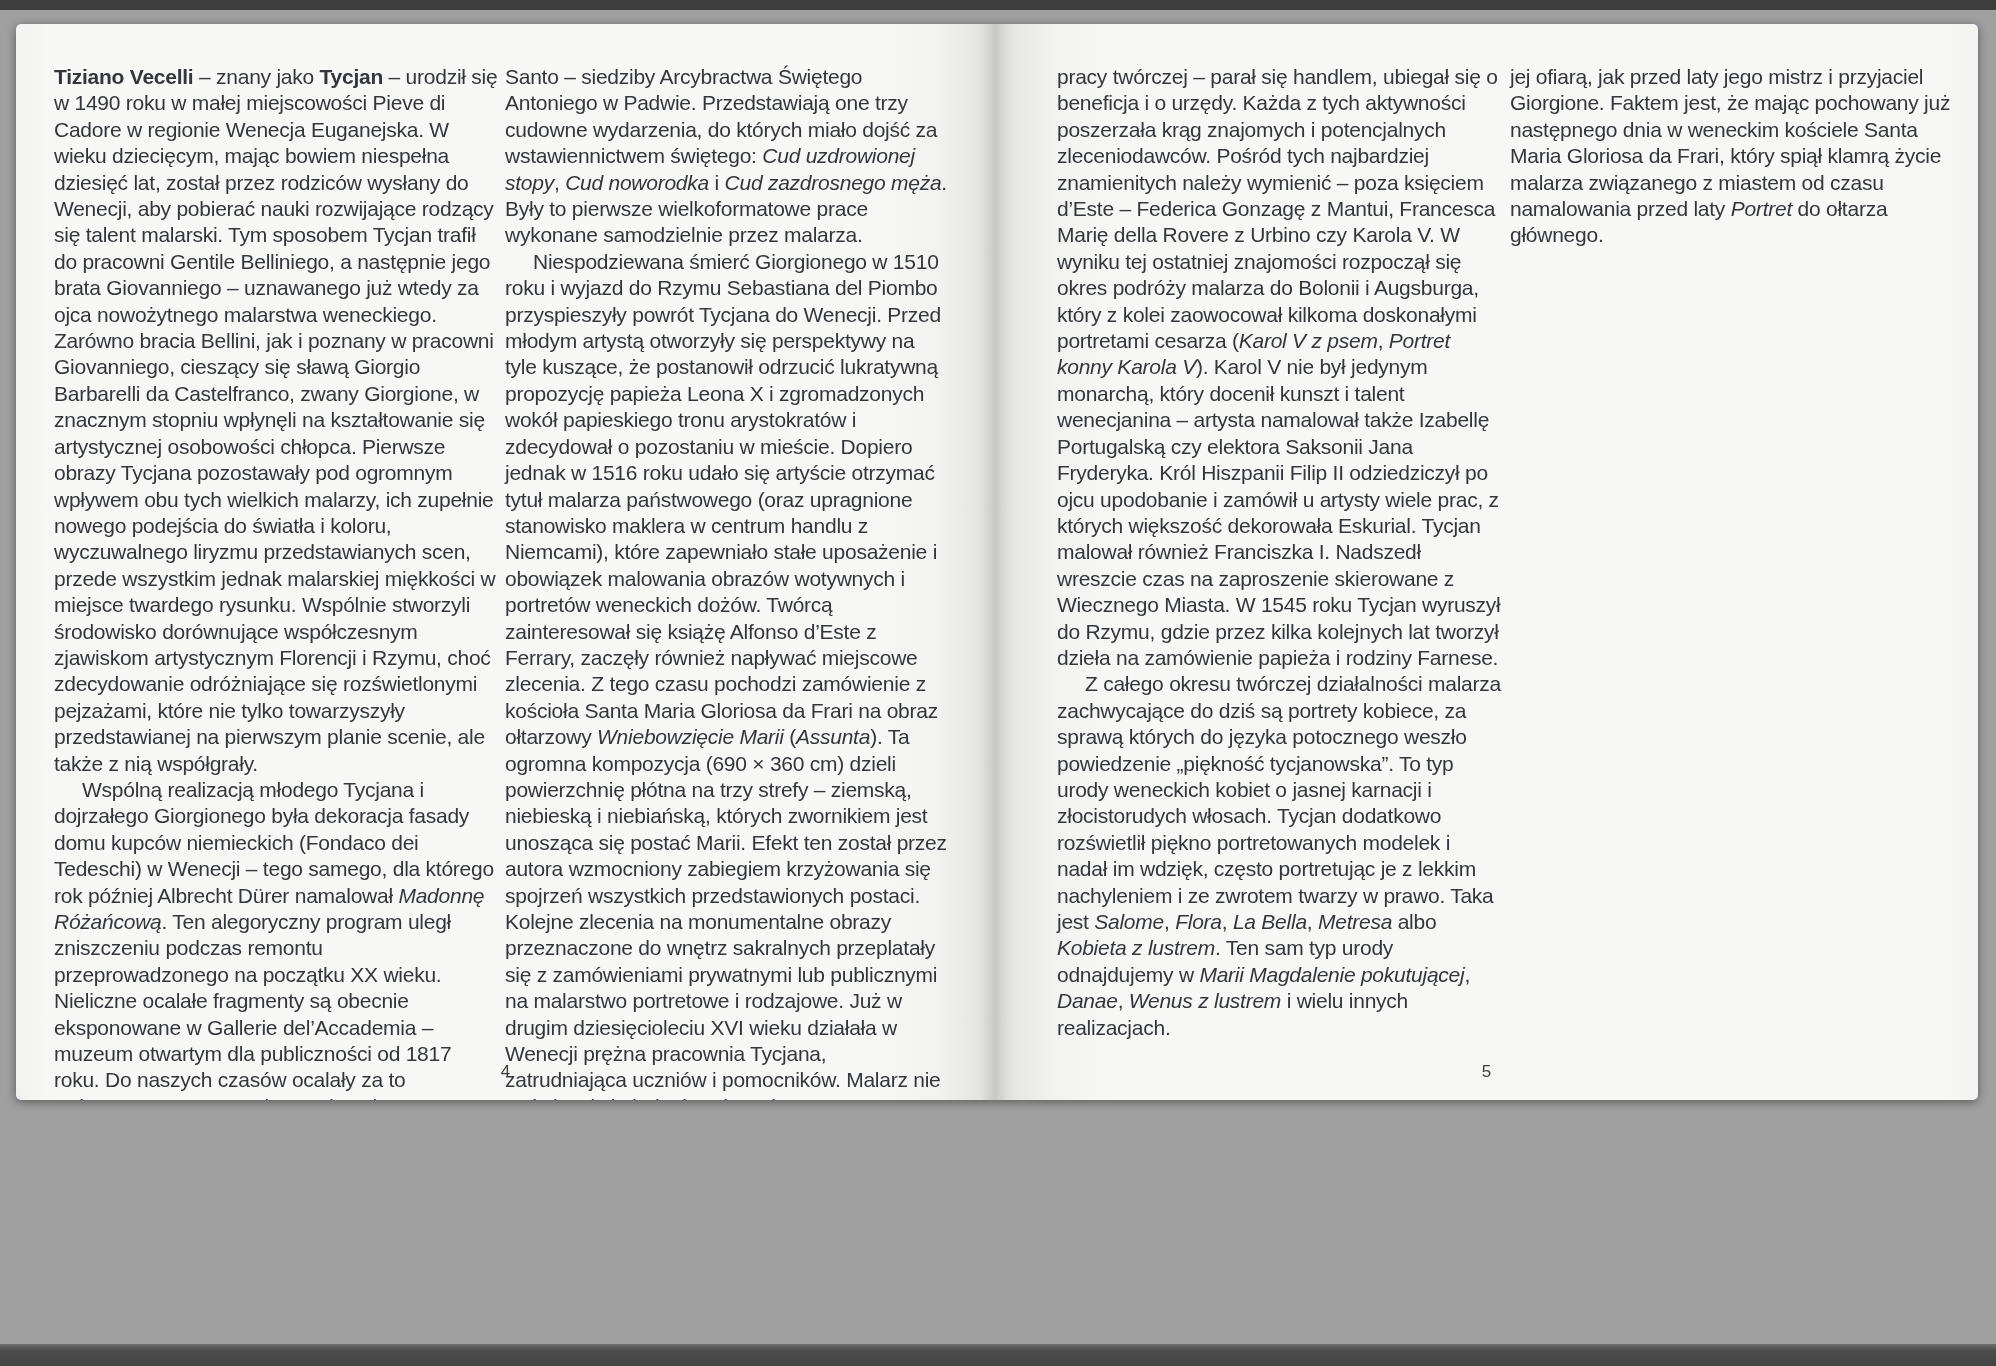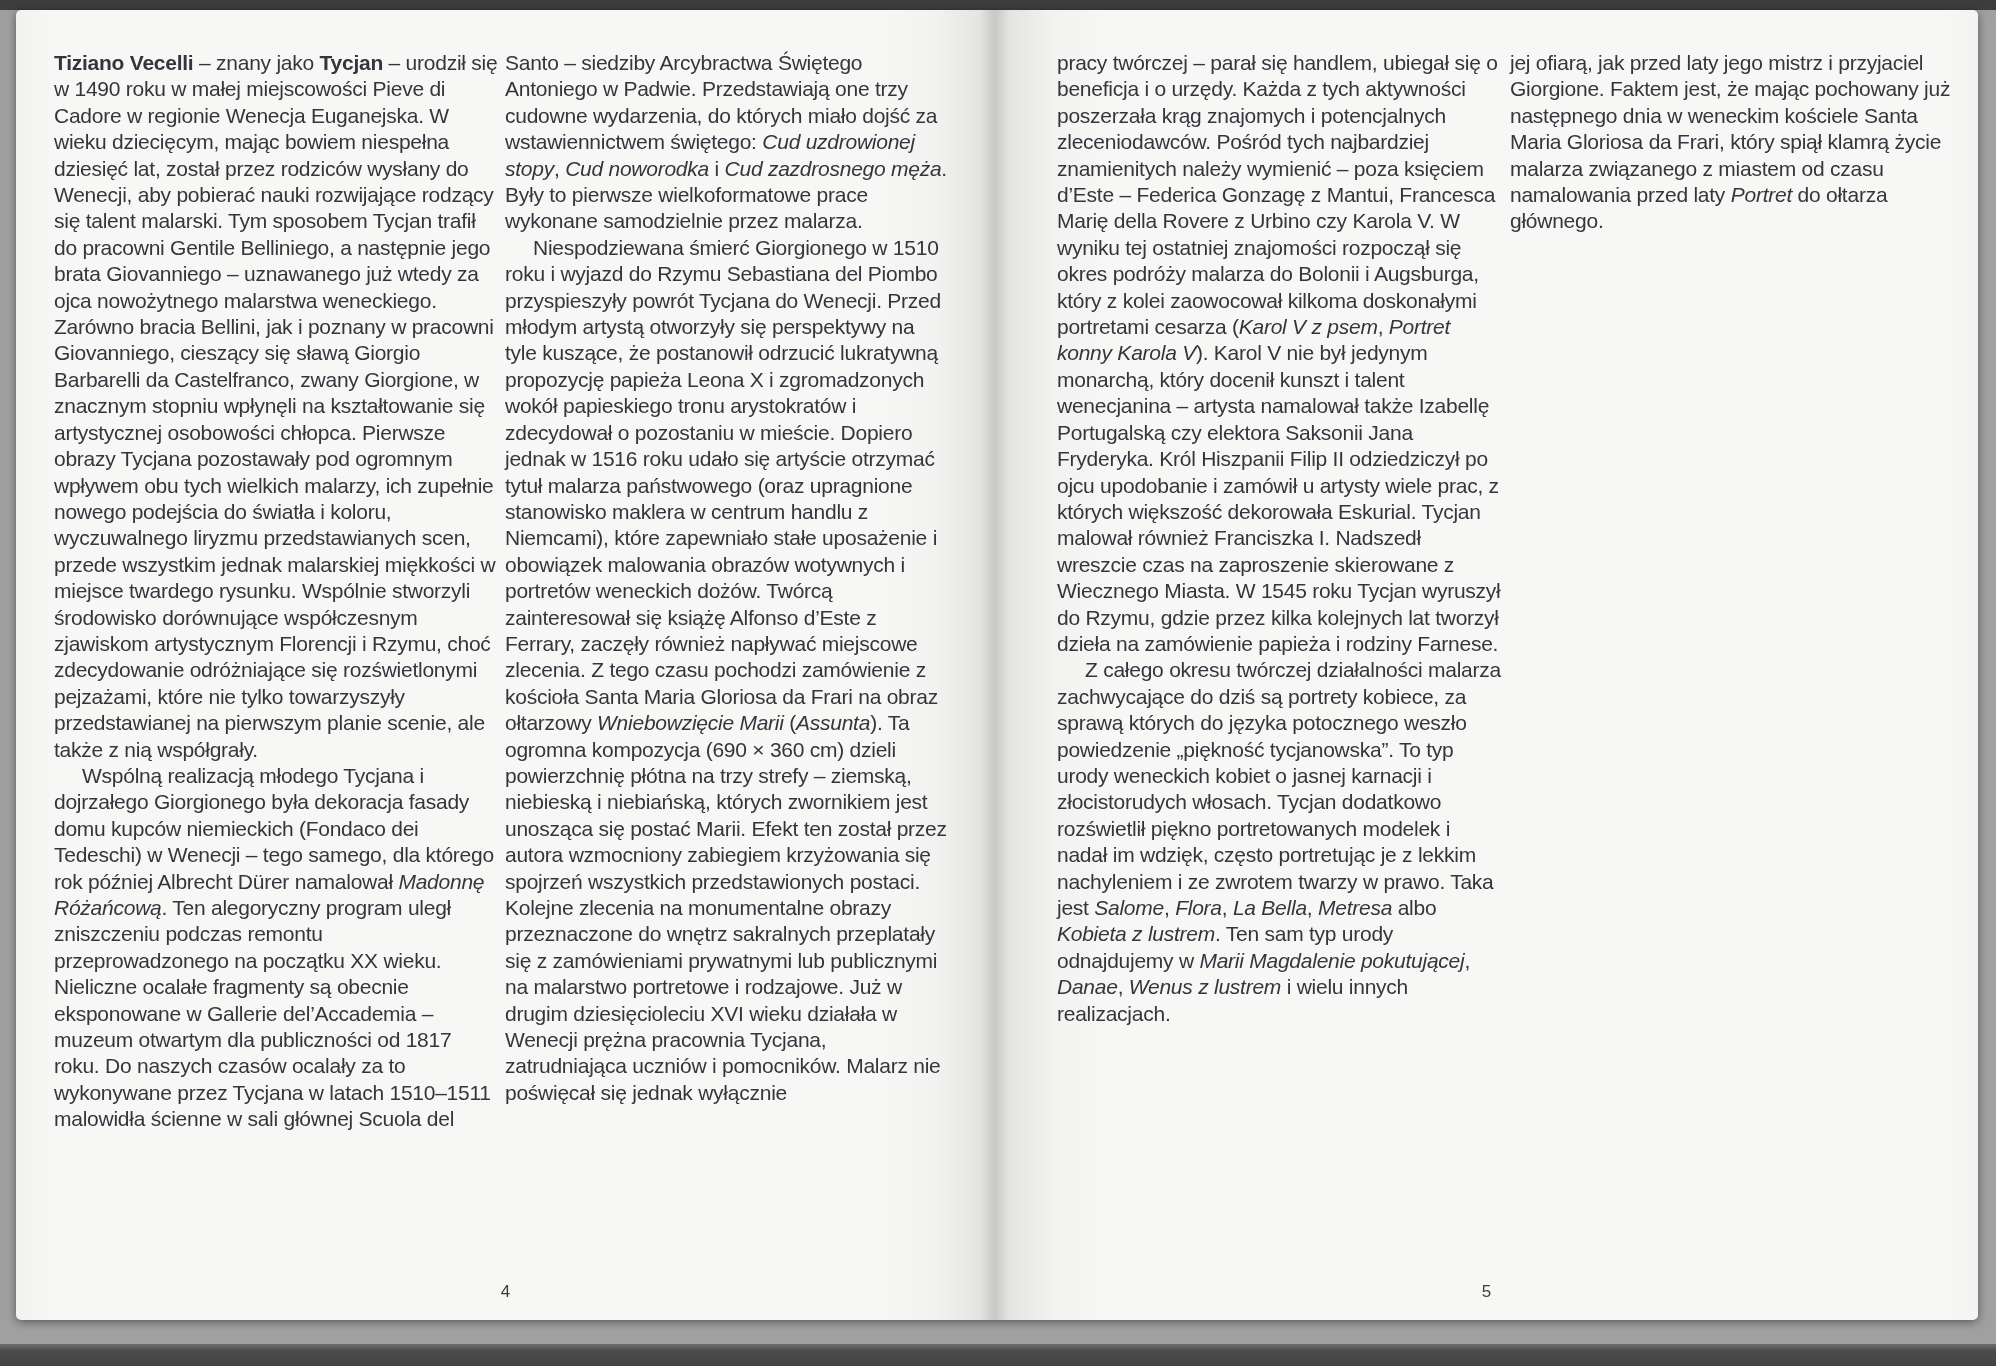--- a/index.html
+++ b/index.html
@@ -12,22 +12,22 @@
   .stage { position: absolute; inset: 0; }
   .strip-top {
     position: absolute; top: 0; left: 0; right: 0; height: 10px;
     background: #3d3d3d;
   }
   .strip-bottom {
     position: absolute; left: 0; right: 0; bottom: 0; height: 22px;
     background: linear-gradient(to bottom, #6e6e6e 0%, #4c4c4c 30%, #434343 100%);
   }
   .spread {
-    position: absolute; left: 16px; top: 10px;
-    width: 1962px; height: 1310px;
+    position: absolute; left: 16px; top: 24px;
+    width: 1962px; height: 1076px;
     border-radius: 5px;
     background: #8b5cf6;
     box-shadow: 0 2px 10px rgba(0,0,0,0.45);
     overflow: hidden;
   }
   .page { position: absolute; top: 0; height: 100%; }
   .page-left {
     left: 0; width: 979px;
     background: linear-gradient(to right, #f2f2f0 0%, #f7f7f5 4%, #f7f7f5 88%, #efefed 98%, #e6e6e4 100%);
   }

